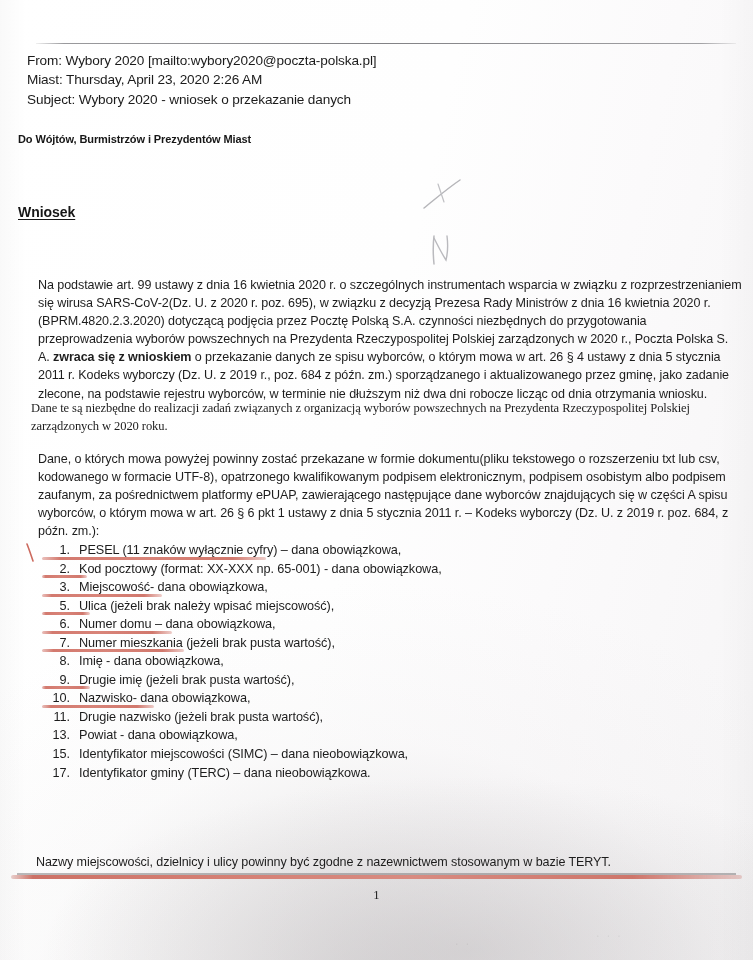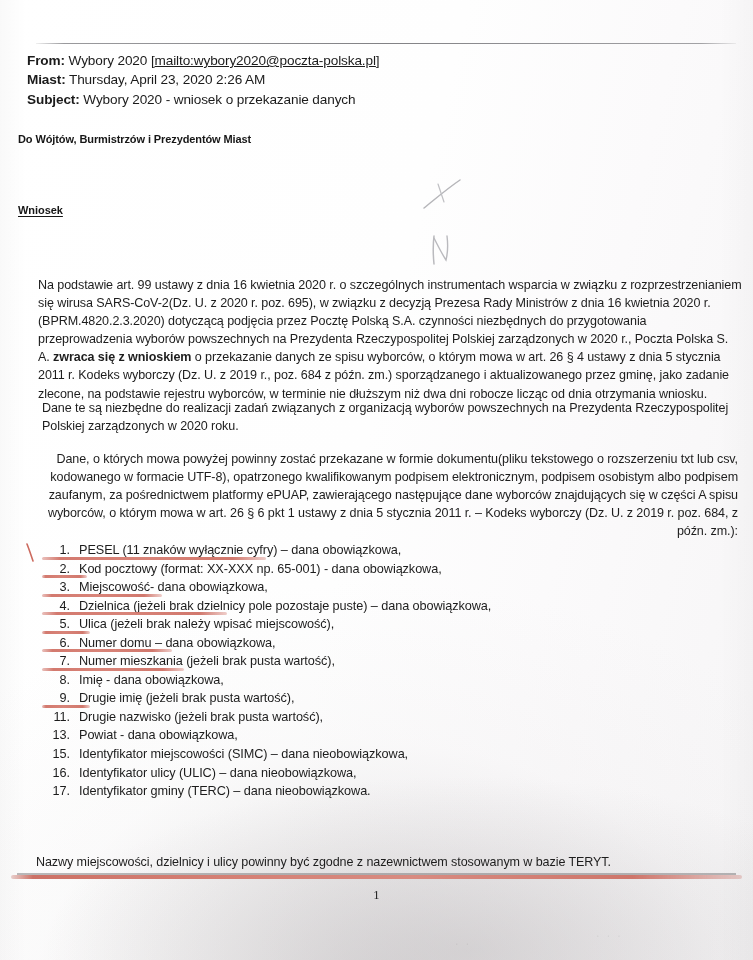--- a/index.html
+++ b/index.html
@@ -50,64 +50,63 @@
   
   .mail-head {
     position: absolute;
     left: 27px;
     top: 51px;
     font-size: 13.6px;
     line-height: 19.4px;
     letter-spacing: -0.12px;
     color: #1b1b1b;
   }
-  .mail-head .lbl { font-weight: bold; }
+  .mail-head .lbl { font-weight: normal; }
   .mail-link {
-    text-decoration: underline;
     text-underline-offset: 1px;
     color: #1b1b1b;
   }
 
   
   .addressees {
     position: absolute;
     left: 18px;
     top: 133px;
     font-size: 11px;
     font-weight: bold;
     letter-spacing: -0.1px;
     color: #161616;
   }
 
   .wniosek {
     position: absolute;
     left: 18px;
     top: 204px;
-    font-size: 11px;
+    font-size: 14px;
     font-weight: bold;
     letter-spacing: -0.05px;
     color: #161616;
     text-decoration: underline;
     text-underline-offset: 2px;
   }
 
   .para {
     position: absolute;
     font-size: 12.55px;
     line-height: 18.1px;
     letter-spacing: -0.085px;
     color: #1d1d1d;
     text-align: left;
     margin-left: 12px;
   }
   .para b { font-weight: bold; }
 
   #para-main   { left: 26px; top: 276px;  width: 704px; }
-  #para-need   { left: 30px; top: 399px;  width: 700px; }
-  #para-form   { left: 26px; top: 450px;  width: 700px; text-align: right; }
+  #para-need   { left: 19px; top: 399px;  width: 700px; font-family: Liberation Serif, serif; }
+  #para-form   { left: 26px; top: 450px;  width: 700px; }
   #para-teryt  { left: 24px; top: 853px;  width: 700px; }
 
   
   .datalist {
     position: absolute;
     left: 42px;
     top: 541px;
     width: 640px;
     margin: 0;
     padding: 0;
@@ -245,30 +244,29 @@
   <div class="para" id="para-form">Dane, o których mowa powyżej powinny zostać przekazane w formie dokumentu(pliku tekstowego o rozszerzeniu txt lub csv, kodowanego w formacie UTF-8), opatrzonego kwalifikowanym podpisem elektronicznym, podpisem osobistym albo podpisem zaufanym, za pośrednictwem platformy ePUAP, zawierającego następujące dane wyborców znajdujących się w części A spisu wyborców, o którym mowa w art. 26 § 6 pkt 1 ustawy z dnia 5 stycznia 2011 r. – Kodeks wyborczy (Dz. U. z 2019 r. poz. 684, z późn. zm.):</div>
 
   <svg class="pen-slash" viewBox="0 0 9 19">
     <path d="M1 1 C3 6, 5 12, 7 18" stroke="#cc6a5e" stroke-width="1.6" fill="none" stroke-linecap="round"></path>
   </svg>
 
   <ol class="datalist" id="data-list">
       <li><span class="num">1.</span><span class="txt">PESEL (11 znaków wyłącznie cyfry) – dana obowiązkowa,</span><span class="uline" style="width: 224px;"></span></li>
       <li><span class="num">2.</span><span class="txt">Kod pocztowy (format: XX-XXX np. 65-001) - dana obowiązkowa,</span><span class="uline" style="width: 45px;"></span></li>
       <li><span class="num">3.</span><span class="txt">Miejscowość- dana obowiązkowa,</span><span class="uline" style="width: 120px;"></span></li>
-      <li><span class="num">4.</span><span class="txt">Dzielnica (jeżeli brak dzielnicy pole pozostaje puste) – dana obowiązkowa,</span><span class="uline" style="width: 185px;"></span></li>
       <li><span class="num">5.</span><span class="txt">Ulica (jeżeli brak należy wpisać miejscowość),</span><span class="uline" style="width: 48px;"></span></li>
       <li><span class="num">6.</span><span class="txt">Numer domu – dana obowiązkowa,</span><span class="uline" style="width: 130px;"></span></li>
       <li><span class="num">7.</span><span class="txt">Numer mieszkania (jeżeli brak pusta wartość),</span><span class="uline" style="width: 142px;"></span></li>
       <li><span class="num">8.</span><span class="txt">Imię - dana obowiązkowa,</span></li>
       <li><span class="num">9.</span><span class="txt">Drugie imię (jeżeli brak pusta wartość),</span><span class="uline" style="width: 48px;"></span></li>
+      <li><span class="num">10.</span><span class="txt">Nazwisko- dana obowiązkowa,</span><span class="uline" style="width: 112px;"></span></li>
       <li><span class="num">11.</span><span class="txt">Drugie nazwisko (jeżeli brak pusta wartość),</span></li>
       <li><span class="num">13.</span><span class="txt">Powiat - dana obowiązkowa,</span></li>
       <li><span class="num">15.</span><span class="txt">Identyfikator miejscowości (SIMC) – dana nieobowiązkowa,</span></li>
-      <li><span class="num">16.</span><span class="txt">Identyfikator ulicy (ULIC) – dana nieobowiązkowa,</span></li>
       <li><span class="num">17.</span><span class="txt">Identyfikator  gminy (TERC) – dana nieobowiązkowa.</span></li>
     </ol>
 
   <div class="para" id="para-teryt">Nazwy miejscowości, dzielnicy i ulicy powinny być zgodne z nazewnictwem stosowanym w bazie TERYT.</div>
   <div class="teryt-rule"></div>
 
   <div class="page-number">1</div>
 
   <div class="ghost" id="ghost-a">. . .</div>
   <div class="ghost" id="ghost-b">. .</div>

